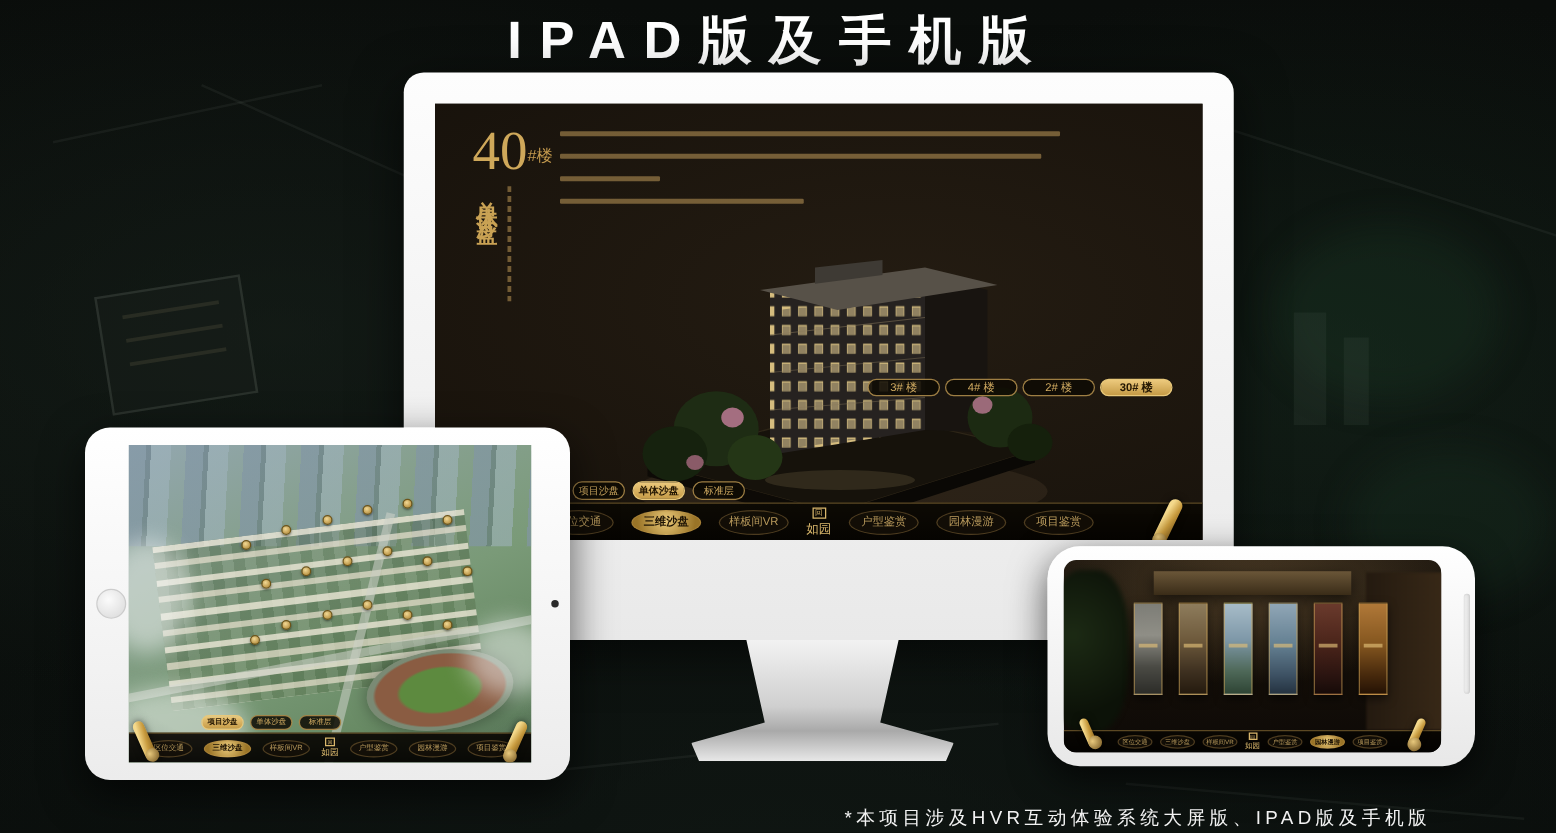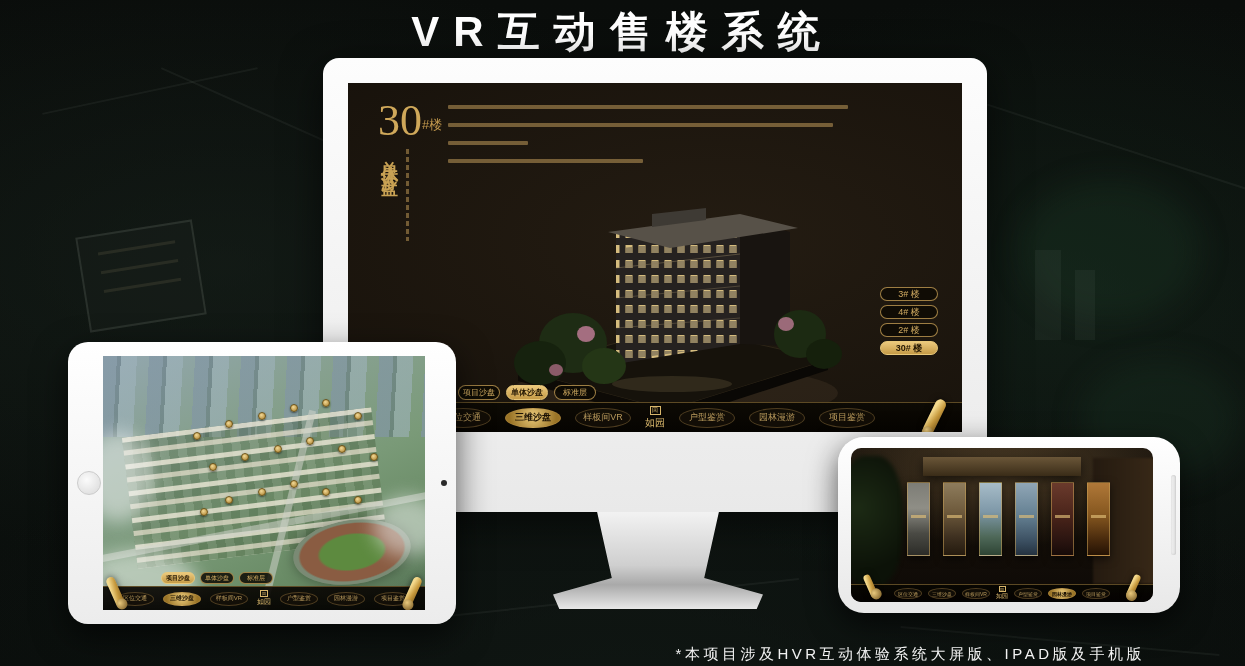--- a/index.html
+++ b/index.html
@@ -64,21 +64,21 @@
   .m-num { font-family:"Liberation Serif","DejaVu Serif",serif; font-size:44px; line-height:1;
       color:#cfa85a; display:inline-block; }
   .m-suffix { font-size:13px; color:#c49a4e; display:inline-block; vertical-align:super; }
   .m-vert { margin-top:4px; writing-mode:vertical-rl; font-size:17px; letter-spacing:6px;
       color:#c9a254; font-weight:bold; height:110px; }
   .m-vert-en { position:absolute; left:58px; top:66px; width:3px; height:92px;
       background:repeating-linear-gradient(180deg, rgba(200,160,90,.5) 0 5px, transparent 5px 8px); }
   .m-desc { position:absolute; left:100px; top:22px; }
   .m-desc i { display:block; height:4px; margin-bottom:14px; background:rgba(205,165,95,.5); border-radius:1px; }
 
-  .m-buildings { position:absolute; right:24px; top:204px; display:flex; flex-direction:column; gap:4px; }
+  .m-buildings { position:absolute; right:24px; top:220px; display:flex; flex-direction:row; gap:4px; }
   .m-buildings .pill { width:58px; height:14px; font-size:9px; line-height:12px; }
 
   .m-tabs { position:absolute; left:110px; bottom:32px; display:flex; gap:6px; }
   .m-tabs .pill { width:42px; height:15px; font-size:8px; line-height:13px; }
 
   .m-nav { height:30px; gap:14px; }
   .m-nav .nav-item { width:56px; height:20px; font-size:9px; }
   .m-nav .nav-logo { font-size:10px; }
   .m-nav .nav-logo .emblem { width:11px; height:9px; font-size:6px; margin-bottom:1px; }
   .m-scroll { right:22px; bottom:-4px; transform:rotate(26deg); }
@@ -176,27 +176,27 @@
     <i></i>
     <i></i>
     <i></i>
   </div>
 <div class="bg-blob" style="left:1020px;top:180px;width:180px;height:140px;background:rgba(30,62,40,.28);"></div>
 <div class="bg-blob" style="left:1080px;top:360px;width:160px;height:120px;background:rgba(26,52,36,.3);"></div>
 <div class="bg-bldg" style="left:1035px;top:250px;width:26px;height:90px;"></div>
 <div class="bg-bldg" style="left:1075px;top:270px;width:20px;height:70px;"></div>
 <div class="bg-bldg" style="left:190px;top:440px;width:34px;height:60px;transform:rotate(6deg);"></div>
 
-<div class="page-title">VR互动售楼系统</div>
+<div class="page-title">IPAD版及手机版</div>
 
 <div class="monitor">
   <div class="monitor-screen">
 
     <div class="m-headline">
-      <span class="m-num">30</span><span class="m-suffix">#楼</span>
+      <span class="m-num">40</span><span class="m-suffix">#楼</span>
       <div class="m-vert">单体沙盘</div>
     </div>
     <div class="m-vert-en"></div>
 
     <div class="m-desc">
       <i style="width:400px"></i>
         <i style="width:385px"></i>
         <i style="width:80px"></i>
         <i style="width:195px"></i>
     </div>

